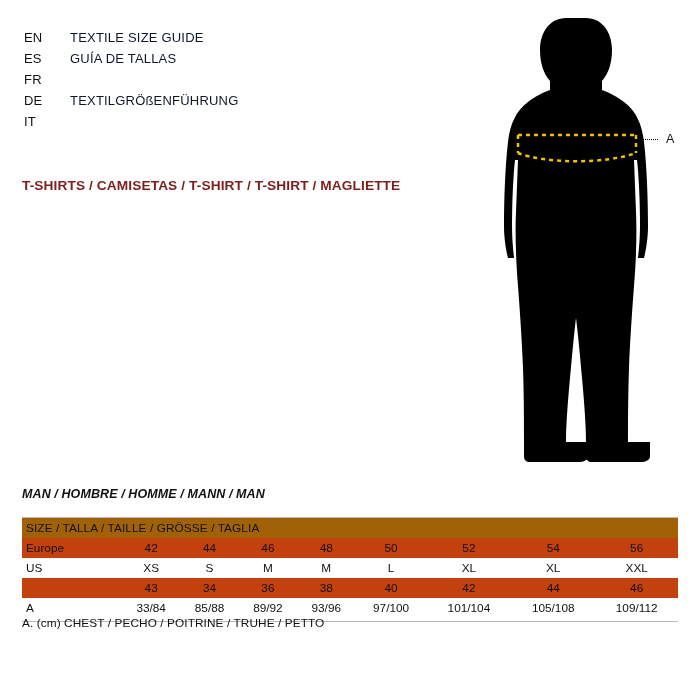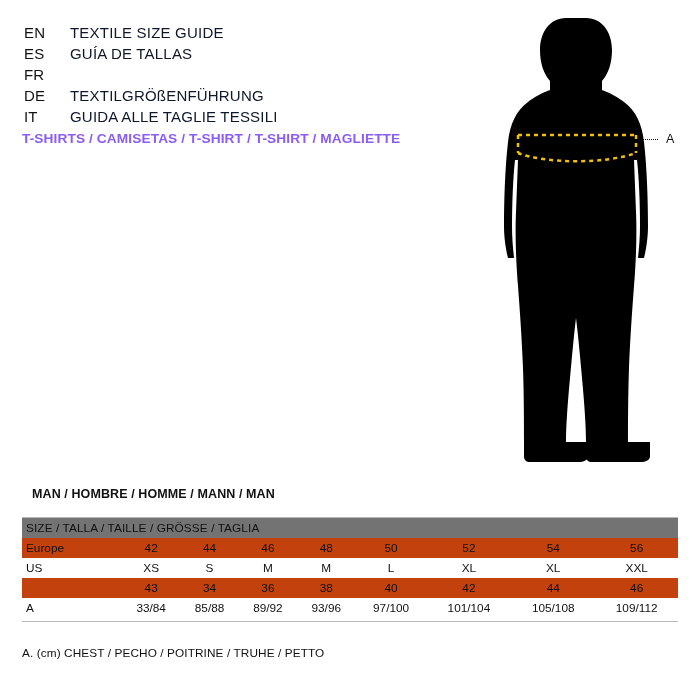--- a/index.html
+++ b/index.html
@@ -25,23 +25,23 @@
 
   
   .lang-block {
     position: absolute;
     left: 24px;
     top: 24px;
     width: 420px;
   }
   .lang-row {
     display: flex;
-    align-items: flex-start;
+    align-items: flex-end;
     height: 21px;
-    font-size: 15px;
+    font-size: 13px;
     letter-spacing: 0.2px;
   }
   .lang-code {
     width: 46px;
     flex: 0 0 46px;
     color: #111;
   }
   .lang-text {
     color: #0f172a;
     white-space: nowrap;
@@ -52,22 +52,23 @@
     position: absolute;
     left: 22px;
     top: 128px;
     width: 470px;
   }
   .product-line {
     font-size: 13.7px;
     font-weight: bold;
     letter-spacing: 0.1px;
     line-height: 21px;
-    color: #8b5cf6;
+    color: #7f1d1d;
     white-space: nowrap;
+    margin-top: 47px;
   }
 
   
   .figure-wrap {
     position: absolute;
     left: 470px;
     top: 8px;
     width: 220px;
     height: 460px;
   }
@@ -86,26 +87,27 @@
     left: 168px;
     top: 131px;
     width: 20px;
     height: 0;
     border-top: 1.5px dotted #111;
   }
 
   
   .man-title {
     position: absolute;
-    left: 32px;
+    left: 22px;
     top: 487px;
     font-size: 12.5px;
     font-weight: bold;
     color: #111;
     letter-spacing: 0.1px;
+    font-style: italic;
   }
 
   table.size-table {
     position: absolute;
     left: 22px;
     top: 518px;
     width: 656px;
     border-collapse: collapse;
     font-size: 12px;
   }
@@ -116,21 +118,21 @@
     text-align: center;
     color: #111;
     font-size: 11.8px;
   }
   table.size-table td.label {
     text-align: left;
     padding-left: 4px;
     width: 96px;
   }
   tr.head td {
-    background: #737373;
+    background: #a16207;
     text-align: left;
     padding-left: 4px;
     font-size: 11.8px;
     letter-spacing: 0.1px;
   }
   tr.stripe td {
     background: #c2410c;
   }
   tr.plain td {
     background: #ffffff;
@@ -142,21 +144,21 @@
     width: 656px;
     height: 1px;
     background: #b9b9b9;
   }
   .rule-top { top: 517px; }
   .rule-bottom { top: 621px; }
 
   .footnote {
     position: absolute;
     left: 22px;
-    top: 646px;
+    top: 616px;
     font-size: 11.8px;
     color: #111;
     letter-spacing: 0.1px;
   }
 </style>
 </head>
 <body>
 
 <div class="page">
 
@@ -171,21 +173,20 @@
     </div>
     <div class="lang-row">
       <span class="lang-code">FR</span>
     </div>
     <div class="lang-row">
       <span class="lang-code">DE</span>
       <span class="lang-text">TEXTILGRÖßENFÜHRUNG</span>
     </div>
     <div class="lang-row">
       <span class="lang-code">IT</span>
-      <span class="lang-text">GUIDA ALLE TAGLIE TESSILI</span>
     </div>
   </div>
 
   <div class="product-lines">
     <div class="product-line">T-SHIRTS / CAMISETAS / T-SHIRT / T-SHIRT / MAGLIETTE</div>
   </div>
 
   <div class="figure-wrap">
     <svg width="220" height="460" viewBox="0 0 220 460">
 

